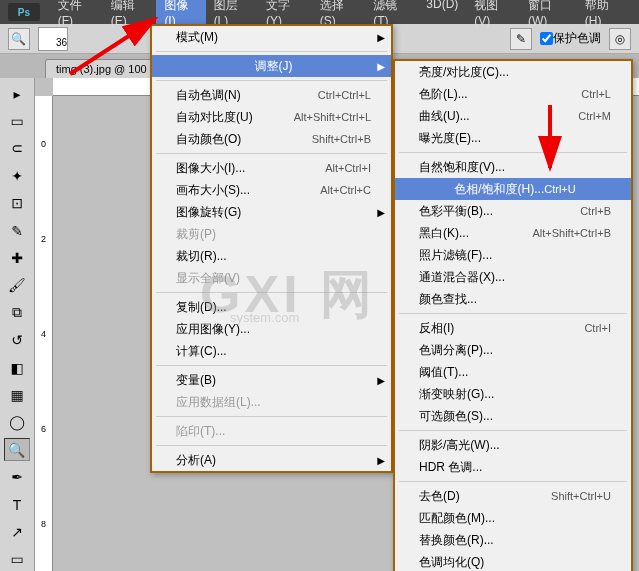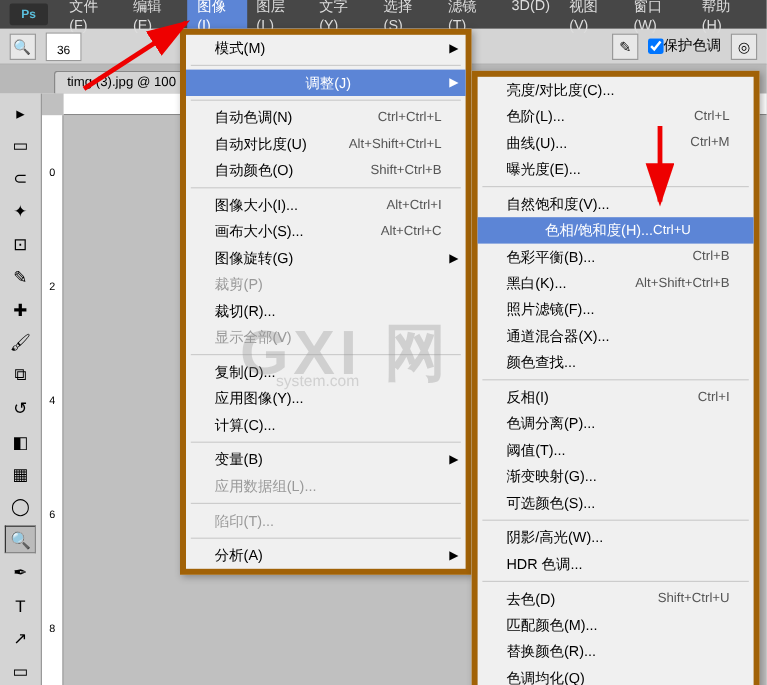--- a/index.html
+++ b/index.html
@@ -7,39 +7,39 @@
 
 
 .menubar { background: #474747; height: 24px; display: flex; align-items: center; padding: 0 8px; }
 .ps-logo { width: 33px; height: 18px; background: #303030; color: #5bc0de; font-size: 10px; font-weight: bold; display: flex; align-items: center; justify-content: center; border-radius: 2px; margin-right: 10px; }
 .menu-item { color: #ddd; font-size: 12px; padding: 4px 8px; cursor: pointer; }
 .menu-item.active { background: #5c85d6; color: #fff; }
 
 
 .optbar { background: #d4d4d4; height: 30px; border-bottom: 1px solid #aaa; display: flex; align-items: center; padding: 0 8px; gap: 8px; }
 .opt-icon { width: 22px; height: 22px; background: #e8e8e8; border: 1px solid #999; font-size: 12px; display: flex; align-items: center; justify-content: center; }
-.opt-box { width: 30px; height: 24px; background: #fff; border: 1px solid #999; font-size: 10px; display: flex; align-items: flex-end; justify-content: center; padding-bottom: 2px; }
+.opt-box { width: 30px; height: 24px; background: #fff; border: 1px solid #999; font-size: 10px; display: flex; align-items: flex-end; justify-content: flex-end; padding-bottom: 2px; }
 .opt-check { font-size: 12px; display: flex; align-items: center; gap: 0; }
 
 
 .tabbar { background: #b8b8b8; height: 24px; display: flex; align-items: flex-end; padding-left: 45px; }
 .tab { background: #d4d4d4; border: 1px solid #888; border-bottom: none; padding: 3px 10px; font-size: 11px; border-radius: 3px 3px 0 0; }
 
 
 .toolbox { position: absolute; left: 0; top: 78px; width: 35px; background: #d4d4d4; border-right: 1px solid #999; height: 493px; display: flex; flex-direction: column; align-items: center; padding-top: 4px; gap: 4px; }
 .tool { width: 26px; height: 24px; display: flex; align-items: center; justify-content: center; font-size: 14px; border: 1px solid transparent; cursor: pointer; }
 .tool.sel { background: #bbb; border: 1px inset #888; }
 
 
 .canvas-area { position: absolute; left: 35px; top: 78px; right: 0; bottom: 0; background: #c0c0c0; }
 .ruler-h { position: absolute; top: 0; left: 18px; right: 0; height: 18px; background: #fff; border-bottom: 1px solid #888; font-size: 9px; }
 .ruler-v { position: absolute; left: 0; top: 18px; width: 18px; bottom: 0; background: #fff; border-right: 1px solid #888; font-size: 9px; display: flex; flex-direction: column; justify-content: space-around; align-items: center; }
 
 
-.dropdown { position: absolute; background: #f0f0f0; border: 5px solid #a16207; box-shadow: 2px 2px 6px rgba(0,0,0,0.3); font-size: 12px; min-width: 240px; }
+.dropdown { position: absolute; background: #f0f0f0; border: 2px solid #a16207; box-shadow: 2px 2px 6px rgba(0,0,0,0.3); font-size: 12px; min-width: 240px; }
 .dropdown.d1 { left: 150px; top: 24px; width: 243px; }
 .dropdown.d2 { left: 393px; top: 59px; width: 239px; }
 .dd-row { display: flex; justify-content: space-between; align-items: center; padding: 3px 20px 3px 24px; height: 22px; cursor: pointer; position: relative; }
 .dd-row.hov { background: #5c85d6; color: #fff; justify-content: center; }
 .dd-row.disabled { color: #999; }
 .dd-sep { height: 1px; background: #ccc; margin: 3px 4px; }
 .dd-arrow { position: absolute; right: 6px; font-size: 10px; }
 .dd-short { color: #555; font-size: 11px; }
 .dd-row.hov .dd-short { color: #fff; }
 

